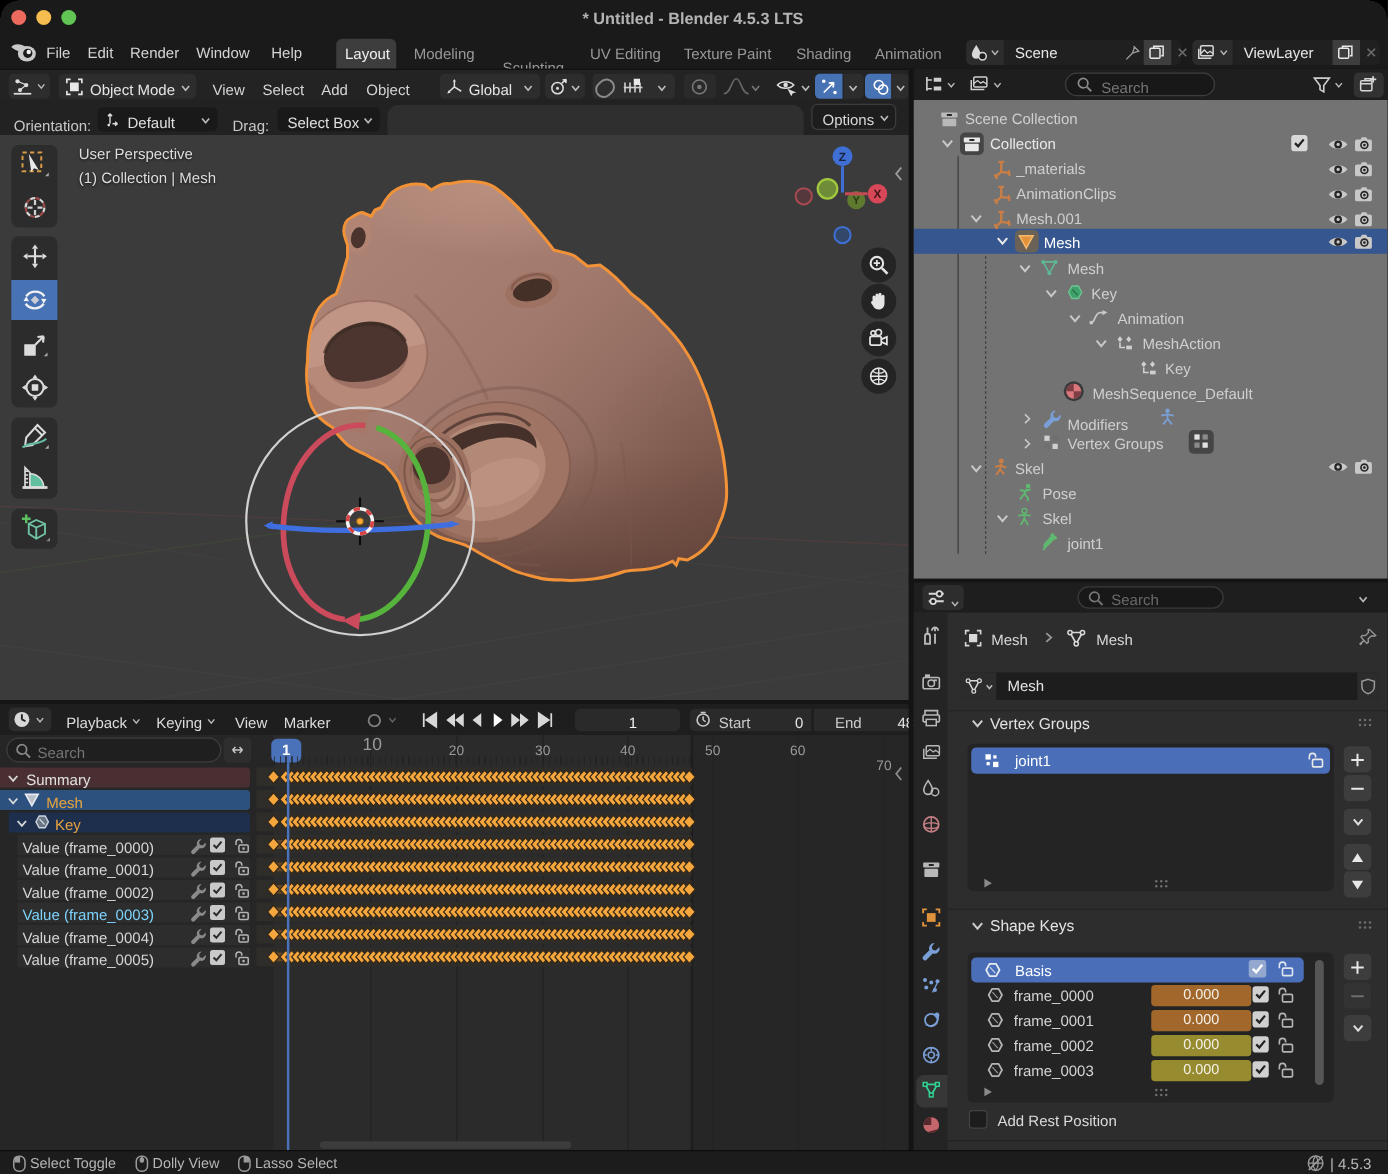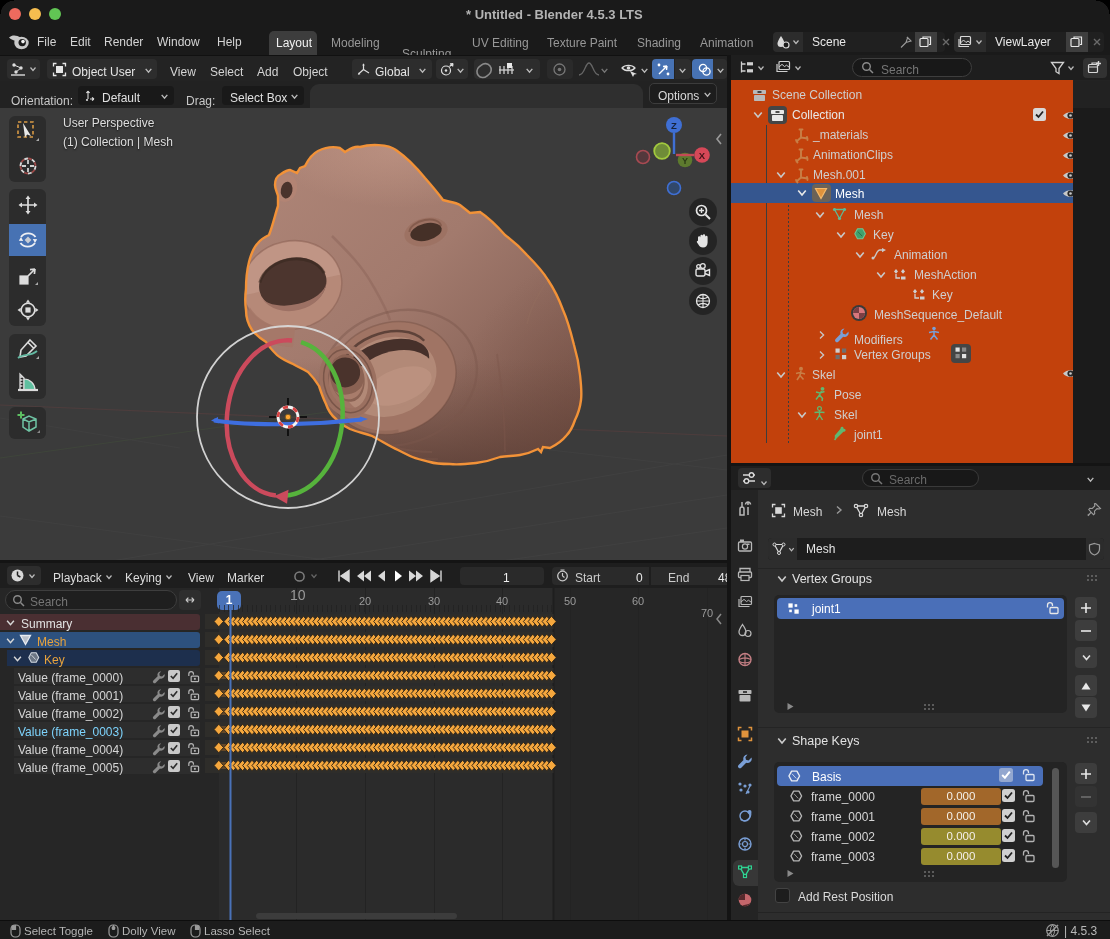--- a/index.html
+++ b/index.html
@@ -95,21 +95,21 @@
   <path d="M1 14 h14" stroke="#ddd" stroke-width="1.4"></path>
  </svg>
  <svg width="8" height="8" style="left:29px;top:9px" viewBox="0 0 8 8">
         <path d="M1.5 2.5l2.5 3 2.5-3" stroke="#bbb" fill="none" stroke-width="1.2"></path>
       </svg>
  <div class="ab" style="left:47px;top:3px;width:110px;height:20px;background:#2d2d2d;border-radius:4px"></div>
  <svg width="15" height="15" style="left:52px;top:6px" viewBox="0 0 15 15">
    <rect x="4" y="4" width="7" height="7" fill="#e8e8e8"></rect>
    <path d="M1.5 4.5 v-3 h3 M10.5 1.5 h3 v3 M13.5 10.5 v3 h-3 M4.5 13.5 h-3 v-3" stroke="#e8e8e8" fill="none" stroke-width="1.3"></path>
  </svg>
- <div class="txt" style="left:72px;top:10px;color:#e5e5e5">Object User</div>
+ <div class="txt" style="left:72px;top:10px;color:#e5e5e5">Object Mode</div>
  <svg width="9" height="9" style="left:144px;top:10px" viewBox="0 0 8 8">
         <path d="M1.5 2.5l2.5 3 2.5-3" stroke="#bbb" fill="none" stroke-width="1.2"></path>
       </svg>
  <div class="txt" style="left:170px;top:10px">View</div>
  <div class="txt" style="left:210px;top:10px">Select</div>
  <div class="txt" style="left:257px;top:10px">Add</div>
  <div class="txt" style="left:293px;top:10px">Object</div>
 
  <div class="ab" style="left:352px;top:3px;width:80px;height:20px;background:#2d2d2d;border-radius:4px"></div>
  <svg width="15" height="15" style="left:356px;top:6px" viewBox="0 0 15 15">
@@ -1325,21 +1325,21 @@
  <svg width="8" height="8" style="left:336px;top:9px" viewBox="0 0 8 8">
         <path d="M1.5 2.5l2.5 3 2.5-3" stroke="#bbb" fill="none" stroke-width="1.2"></path>
       </svg>
  <div class="ab" style="left:352px;top:3px;width:24px;height:20px;background:#323232;border-radius:4px"></div>
  <svg width="15" height="15" style="left:356px;top:5px" viewBox="0 0 15 15">
   <rect x="1.5" y="4.5" width="9" height="8" rx="1" fill="none" stroke="#d8d8d8" stroke-width="1.2"></rect>
         <path d="M1.5 7 h9 M5 4.5 V3 h6.5" stroke="#d8d8d8" stroke-width="1.2" fill="none"></path>
   <path d="M11.5 1 v5 M9 3.5 h5" stroke="#d8d8d8" stroke-width="1.4"></path>
  </svg>
 </div>
-<div class="ab" style="left:731px;top:80px;width:342px;height:383px;background:#c2410c;overflow:hidden">
+<div class="ab" style="left:731px;top:80px;width:379px;height:383px;background:#737373;overflow:hidden">
  <svg width="379" height="383" style="left:0;top:0" viewBox="0 0 379 383">
   <line x1="35.5" y1="45" x2="35.5" y2="363" stroke="#3d3d3d" stroke-width="1"></line>
   <line x1="57.5" y1="125" x2="57.5" y2="363" stroke="#3d3d3d" stroke-width="1" stroke-dasharray="2 2"></line>
  </svg>
  <div class="ab" style="left:0;top:103px;width:379px;height:20px;background:#35568f"></div>
 
  <svg width="15" height="13" style="left:21px;top:9px" viewBox="0 0 15 13">
         <rect x="1" y="1" width="13" height="4" rx="0.8" fill="#b9b9b9"></rect>
         <rect x="2" y="6" width="11" height="6" rx="0.8" fill="#b9b9b9"></rect>
         <rect x="5.5" y="2.2" width="4" height="1.6" fill="#262626"></rect>

